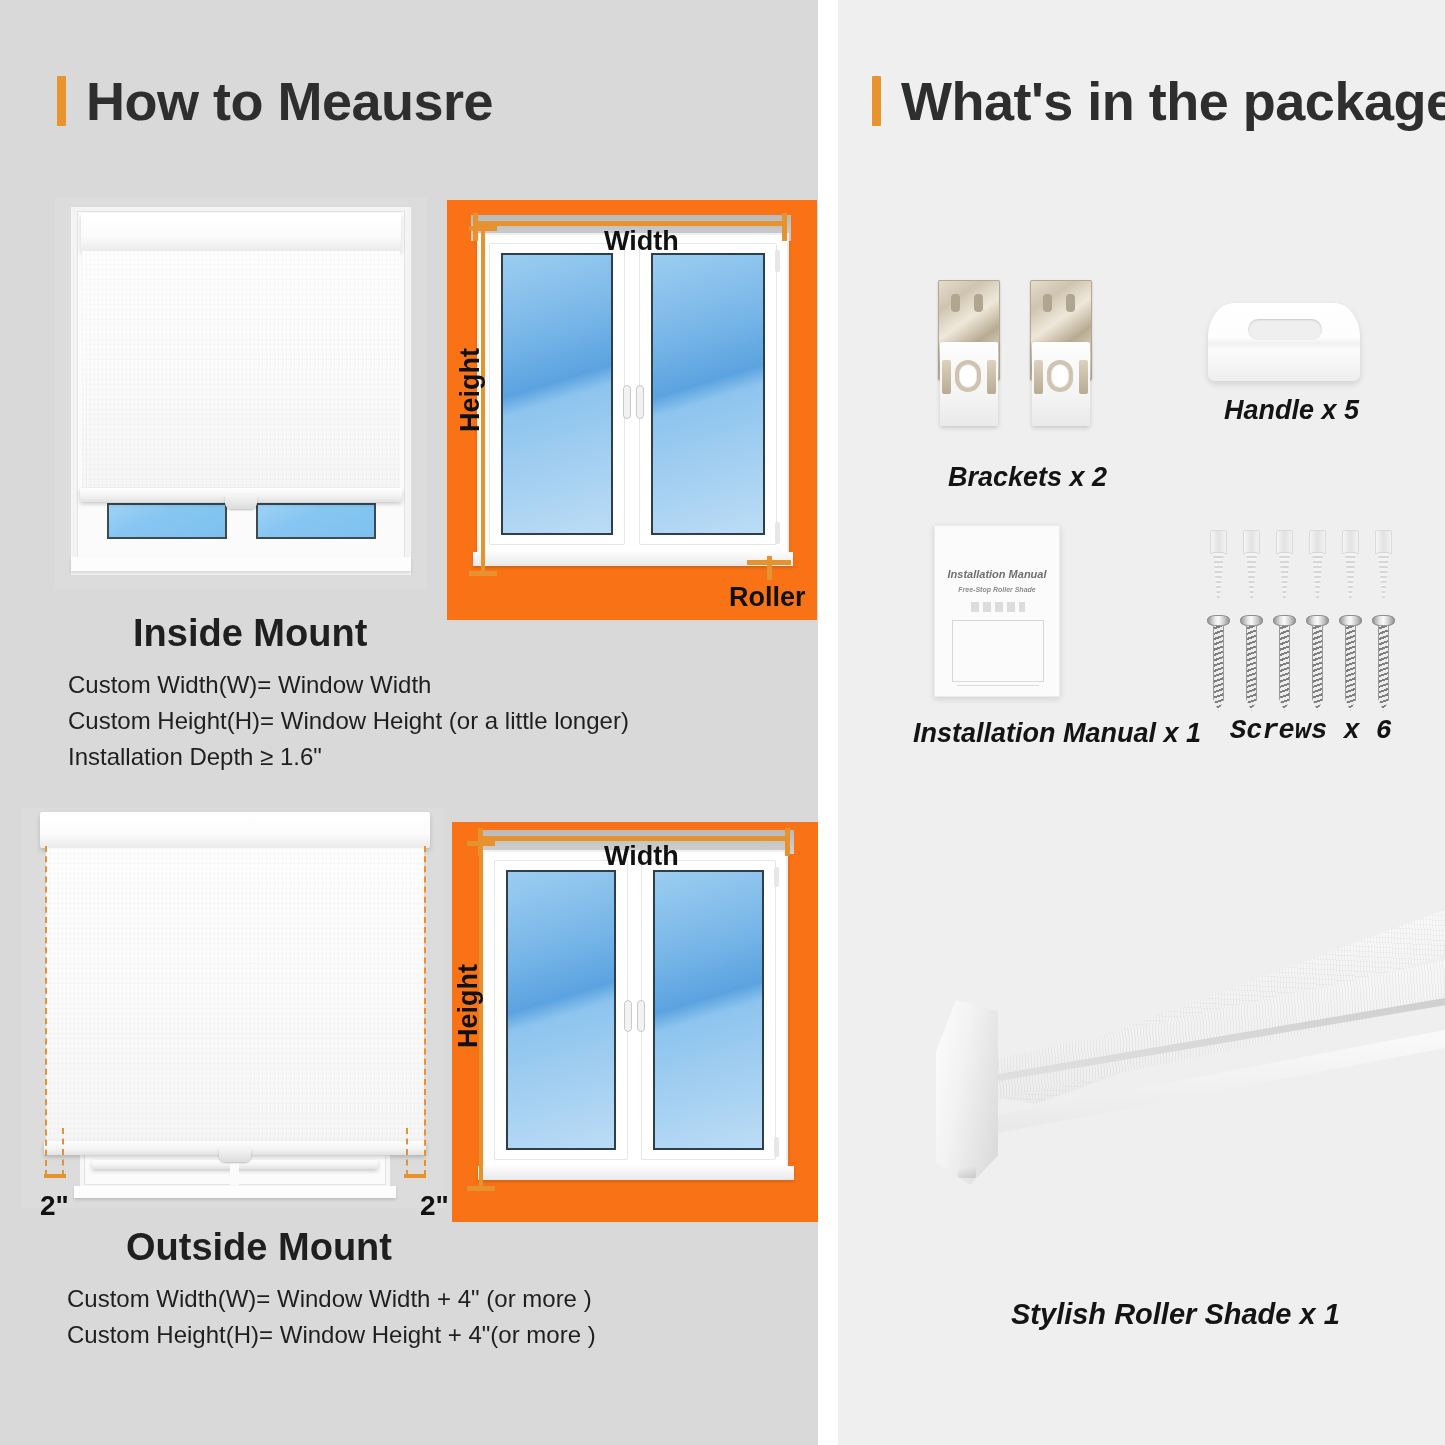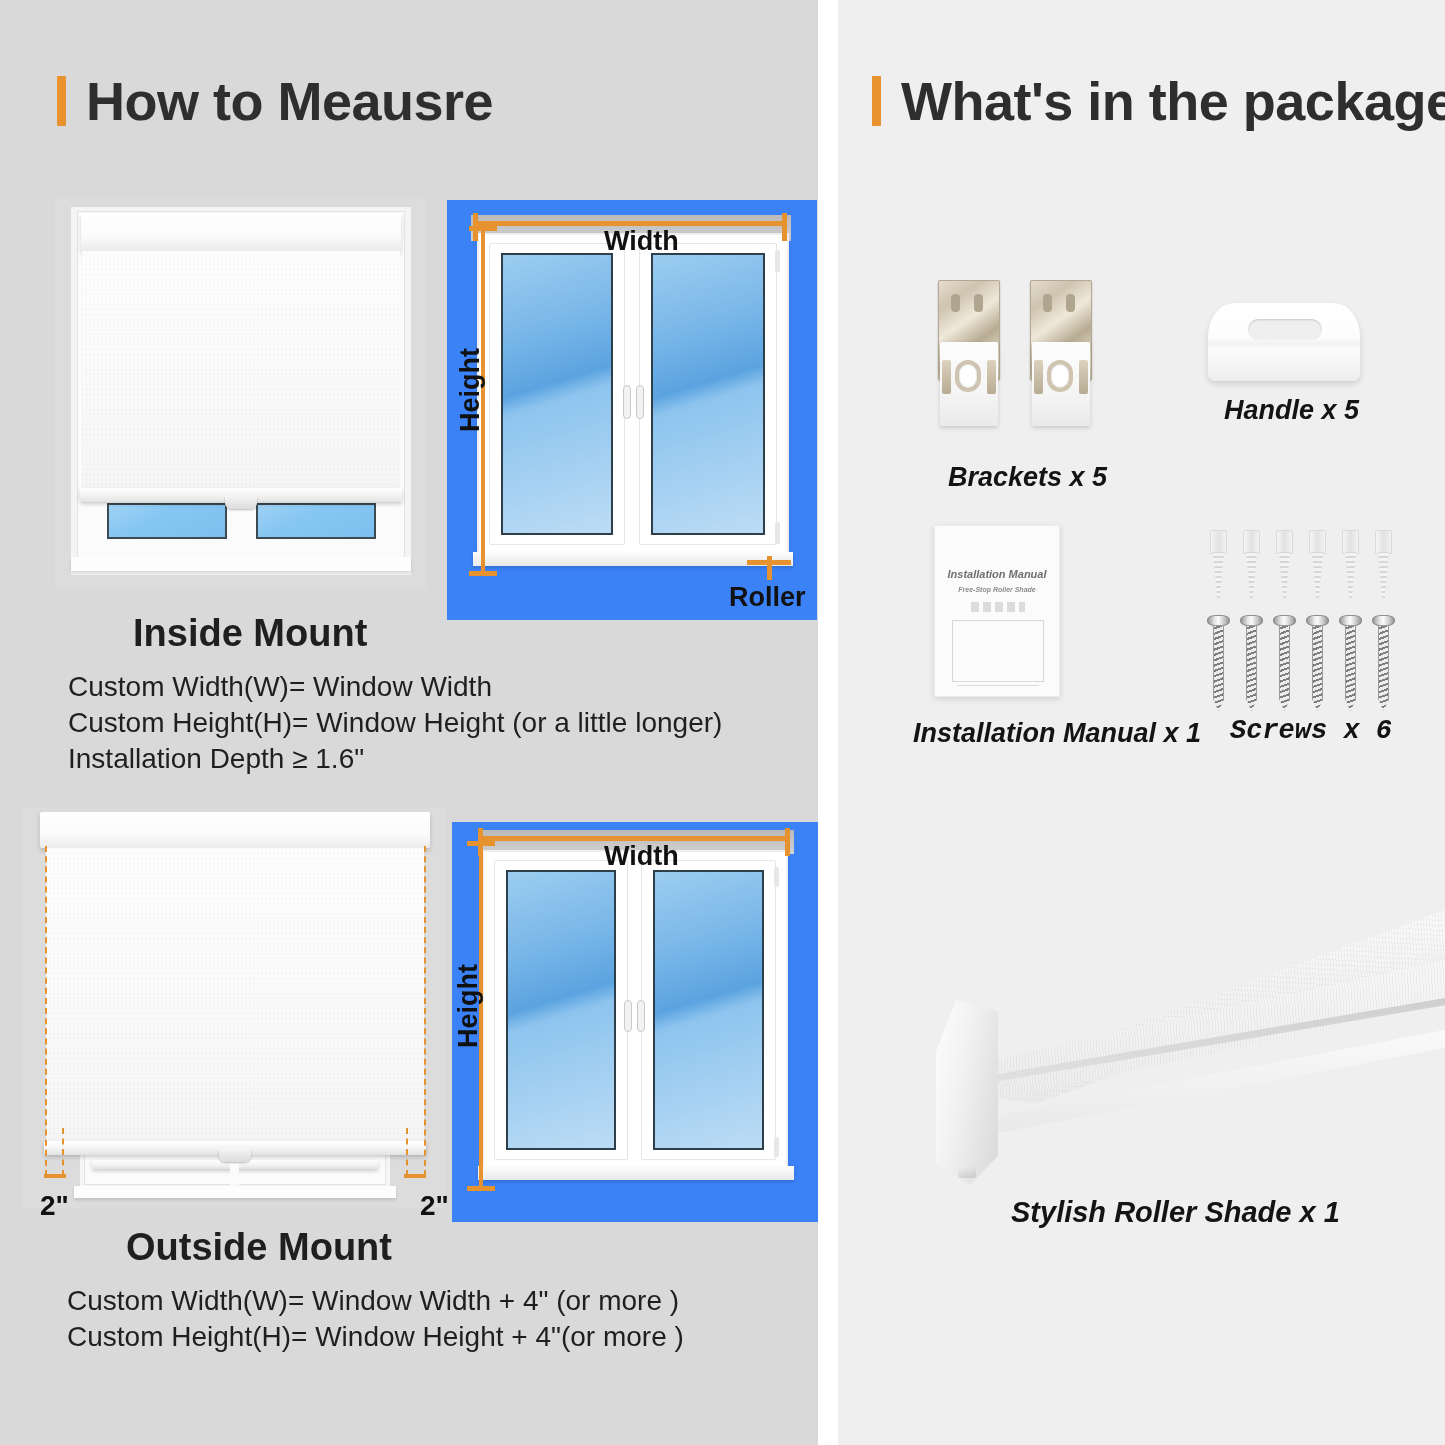--- a/index.html
+++ b/index.html
@@ -26,21 +26,21 @@
   }
   #heading-measure { left: 57px; top: 74px; }
   #heading-package { left: 872px; top: 74px; }
 
   
   .section-title {
     position: absolute; font-size: 38px; font-weight: 700; color: #1f1f1f;
     white-space: nowrap;
   }
   .body-line {
-    position: absolute; font-size: 28px; color: #1f1f1f; white-space: nowrap;
+    position: absolute; font-size: 24px; color: #1f1f1f; white-space: nowrap;
   }
 
   
   .shade-fig { position: absolute; }
   .wall { position: absolute; inset: 0; background: #dcdcdc; }
 
   .win-frame {
     position: absolute; background: #fbfbfb;
     box-shadow: inset 0 0 0 1px #e3e3e3;
   }
@@ -75,21 +75,21 @@
   }
 
   .glass-pane {
     position: absolute;
     background: linear-gradient(155deg,#9fd2f5 0%,#86c6f2 40%,#7dc0ef 100%);
     border: 2px solid #3c4a52;
   }
   .mullion { position: absolute; background: #fbfbfb; }
 
   
-  .winfig { position: absolute; background: #3b82f6; }
+  .winfig { position: absolute; background: #f97316; }
   .winfig .lintel { position: absolute; background: linear-gradient(180deg,#b9b9b9,#d2d2d2); }
   .winfig .w-outer {
     position: absolute; background: #ffffff;
     box-shadow: inset 0 0 0 2px #efefef, 0 2px 4px rgba(0,0,0,.12);
     border-radius: 2px;
   }
   .winfig .w-sash {
     position: absolute; background: #ffffff; border-radius: 2px;
     box-shadow: inset 0 0 0 1px #e6e6e6;
   }
@@ -403,21 +403,21 @@
   </div>
   <div class="bracket" style="left:1030px; top:280px;">
     <div class="bk-metal"></div>
     <div class="bk-slotL"></div>
     <div class="bk-slotR"></div>
     <div class="bk-body"></div>
     <div class="bk-rail" style="left:4px;"></div>
     <div class="bk-rail" style="left:49px;"></div>
     <div class="bk-hole"></div>
   </div>
-  <div class="pkg-label" style="left:948px; top:462px;">Brackets x 5</div>
+  <div class="pkg-label" style="left:948px; top:462px;">Brackets x 2</div>
 
   <div class="handle-piece" style="left:1208px; top:303px;">
     <div class="slot"></div>
   </div>
   <div class="pkg-label" style="left:1224px; top:395px;">Handle x 5</div>
 
   <div class="manual" style="left:934px; top:525px;font-style:italic;">
     <div class="m-title">Installation Manual</div>
     <div class="m-sub">Free-Stop Roller Shade</div>
     <div class="m-scribble"></div>
@@ -490,15 +490,15 @@
                 clip-path: polygon(10% 43%, 100% 0%, 100% 4%, 10% 47%);"></div>
 
     <div class="roller-rail" style="left:40px; top:150px; width:505px; height:180px;
                 clip-path: polygon(10% 48%, 100% 0%, 100% 10%, 10% 58%);"></div>
 
     <div class="roller-cap" style="left:36px; top:120px; width:62px; height:185px;
                 clip-path: polygon(32% 0%, 100% 6%, 100% 84%, 55% 100%, 0% 88%, 0% 28%);
                 border-radius: 22px 6px 8px 18px;"></div>
     <div class="roller-endcap" style="left:58px; top:286px; width:18px; height:12px;"></div>
   </div>
-  <div class="pkg-label" style="left:1011px; top:1196px; font-size:29px;">Stylish Roller Shade x 1</div>
+  <div class="pkg-label" style="left:1011px; top:1298px; font-size:29px;">Stylish Roller Shade x 1</div>
 
 </div>
 
 </body></html>

